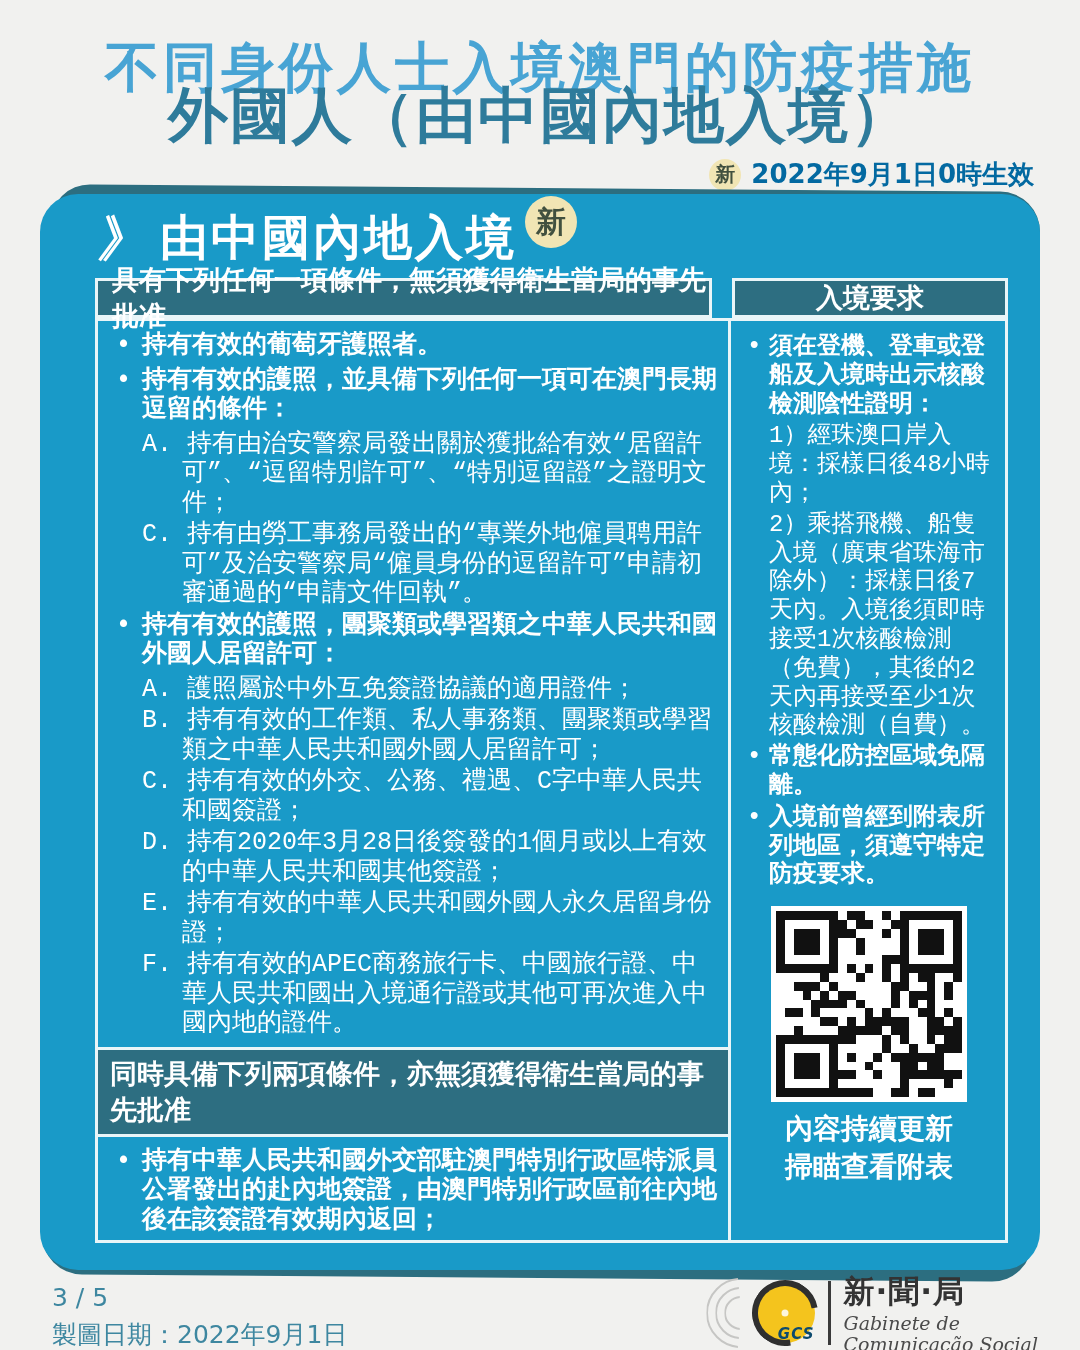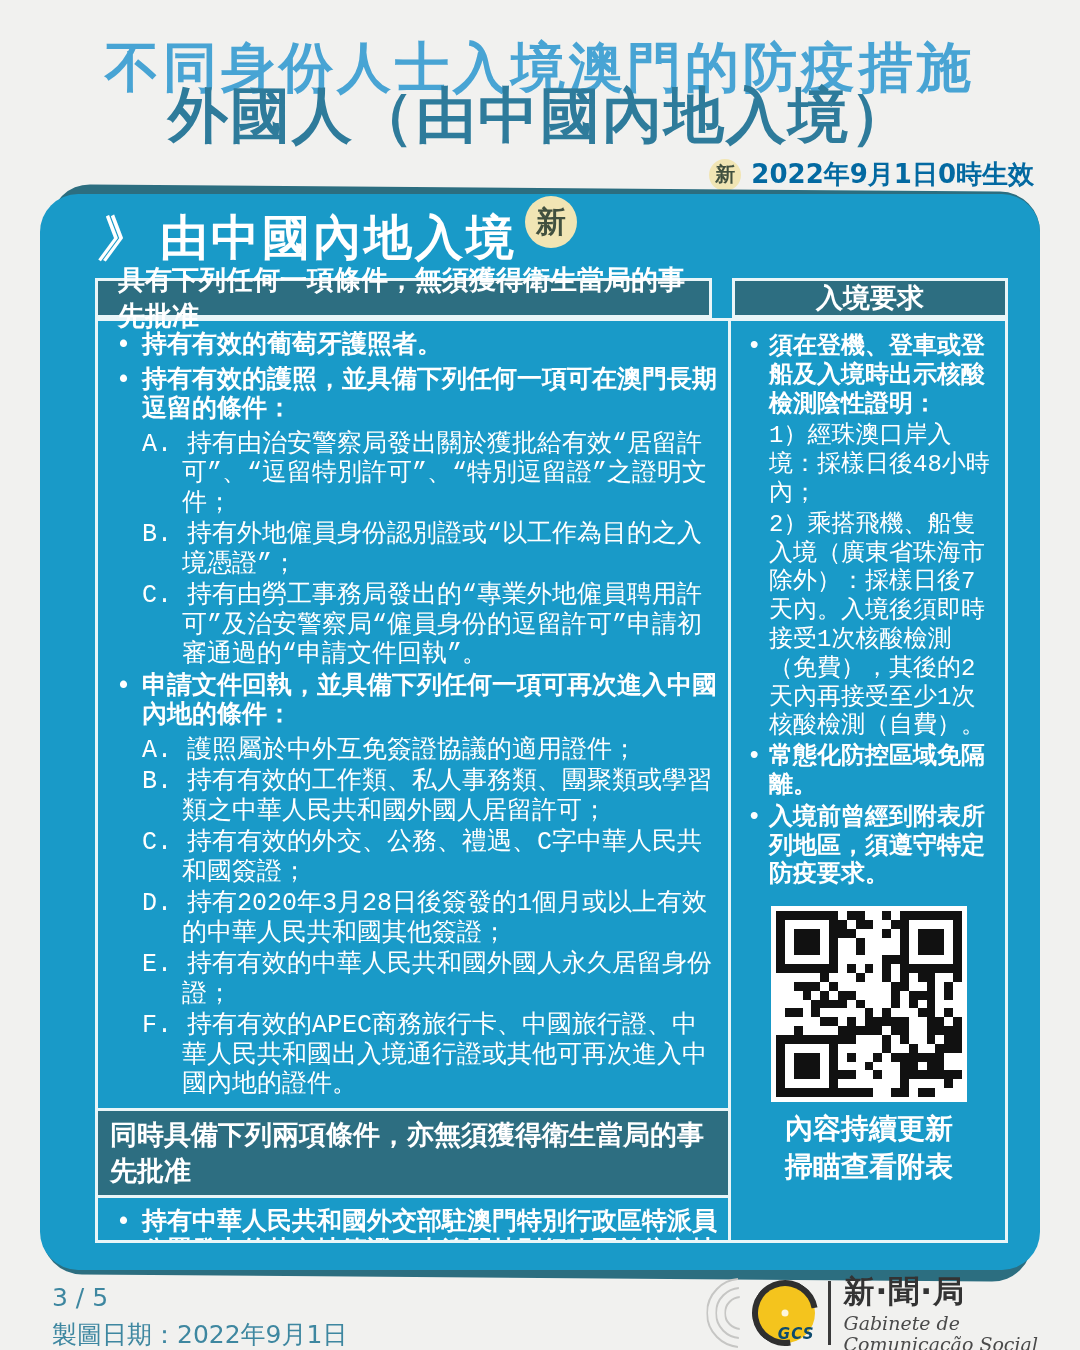--- a/index.html
+++ b/index.html
@@ -26,21 +26,21 @@
   .card-heading { position:absolute; left:60px; top:12px; display:flex; align-items:flex-start; }
   .heading-marker { font-size:50px; font-weight:bold; color:#fff; transform:skewX(-10deg); margin-right:10px; }
   .heading-text { font-size:48px; font-weight:bold; color:#fff; letter-spacing:3px; }
   .badge-lg { width:52px; height:52px; font-size:30px; margin-left:8px; transform:translateY(-10px); }
 
   
   .table { position:absolute; left:55px; top:84px; width:913px; }
   .thead { display:flex; gap:20px; }
   .th { background:#2d6e81; border:3px solid #e9f5f8; color:#fff; font-weight:bold;
         font-size:27px; height:40px; display:flex; align-items:center; }
-  .th-left { width:617px; padding-left:20px; }
+  .th-left { width:617px; padding-left:14px; }
   .th-right { width:276px; justify-content:center; }
 
   .tbody { display:flex; border:3px solid #e9f5f8; height:925px;font-family:Liberation Mono, monospace; }
   .col-left { width:630px; display:flex; flex-direction:column; overflow:hidden; }
   .col-right { flex:1; border-left:3px solid #e9f5f8; padding:12px 10px 14px 12px; overflow:hidden; }
 
   .cell { padding:10px 8px 6px 10px; }
   .cell-grow { flex:1; }
   .band { background:#2d6e81; border-top:3px solid #e9f5f8; border-bottom:3px solid #e9f5f8;
           color:#fff; font-weight:bold; font-size:27px; padding:6px 12px; }
@@ -115,23 +115,22 @@
         </div>
 
         <div class="tbody">
 
           <div class="col-left">
 
             <div class="cell cell-grow">
               <div class="blt bold">持有有效的葡萄牙護照者。</div>
               <div class="blt bold">持有有效的護照，並具備下列任何一項可在澳門長期逗留的條件：</div>
               <div class="sub">A. 持有由治安警察局發出關於獲批給有效“居留許可”、“逗留特別許可”、“特別逗留證”之證明文件；</div>
-              <div class="sub">B. 持有外地僱員身份認別證或“以工作為目的之入境憑證”；</div>
               <div class="sub">C. 持有由勞工事務局發出的“專業外地僱員聘用許可”及治安警察局“僱員身份的逗留許可”申請初審通過的“申請文件回執”。</div>
-              <div class="blt bold">申請文件回執，並具備下列任何一項可再次進入中國內地的條件：</div>
+              <div class="blt bold">持有有效的護照，團聚類或學習類之中華人民共和國外國人居留許可：</div>
               <div class="sub">A. 護照屬於中外互免簽證協議的適用證件；</div>
               <div class="sub">B. 持有有效的工作類、私人事務類、團聚類或學習類之中華人民共和國外國人居留許可；</div>
               <div class="sub">C. 持有有效的外交、公務、禮遇、C字中華人民共和國簽證；</div>
               <div class="sub">D. 持有2020年3月28日後簽發的1個月或以上有效的中華人民共和國其他簽證；</div>
               <div class="sub">E. 持有有效的中華人民共和國外國人永久居留身份證；</div>
               <div class="sub">F. 持有有效的APEC商務旅行卡、中國旅行證、中華人民共和國出入境通行證或其他可再次進入中國內地的證件。</div>
             </div>
 
             <div class="band">同時具備下列兩項條件，亦無須獲得衛生當局的事先批准</div>
 

